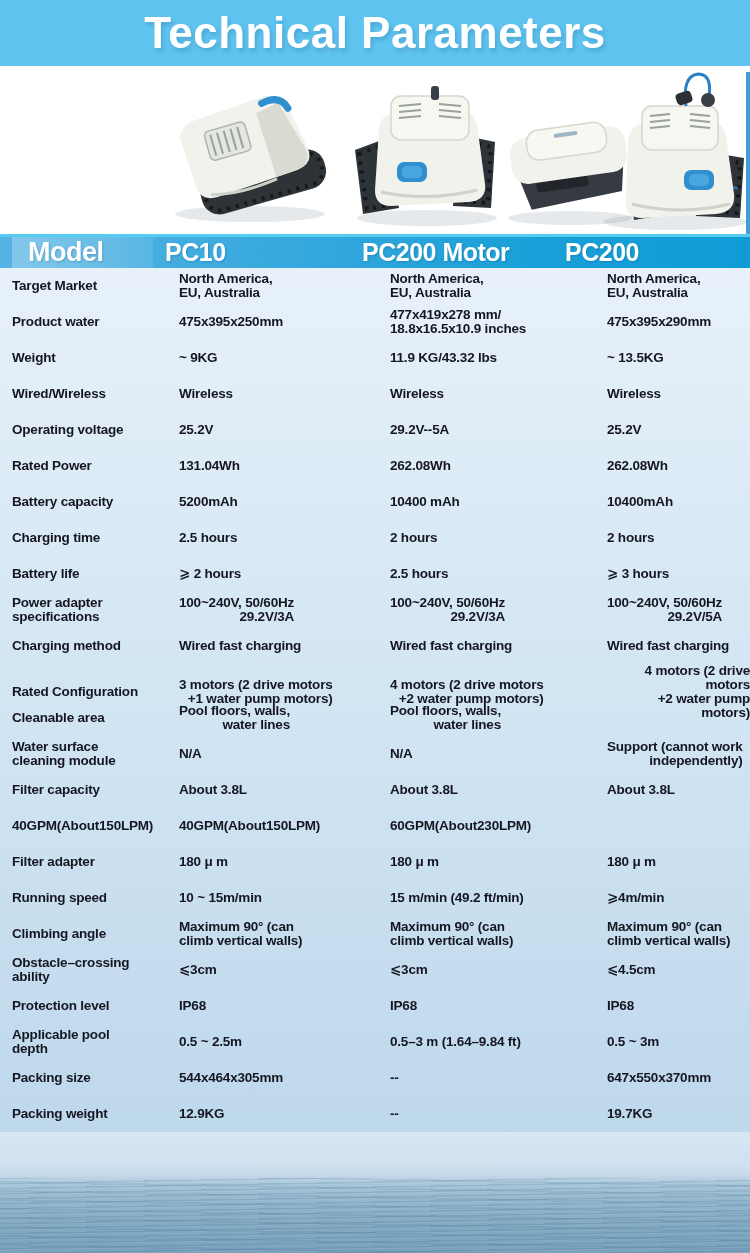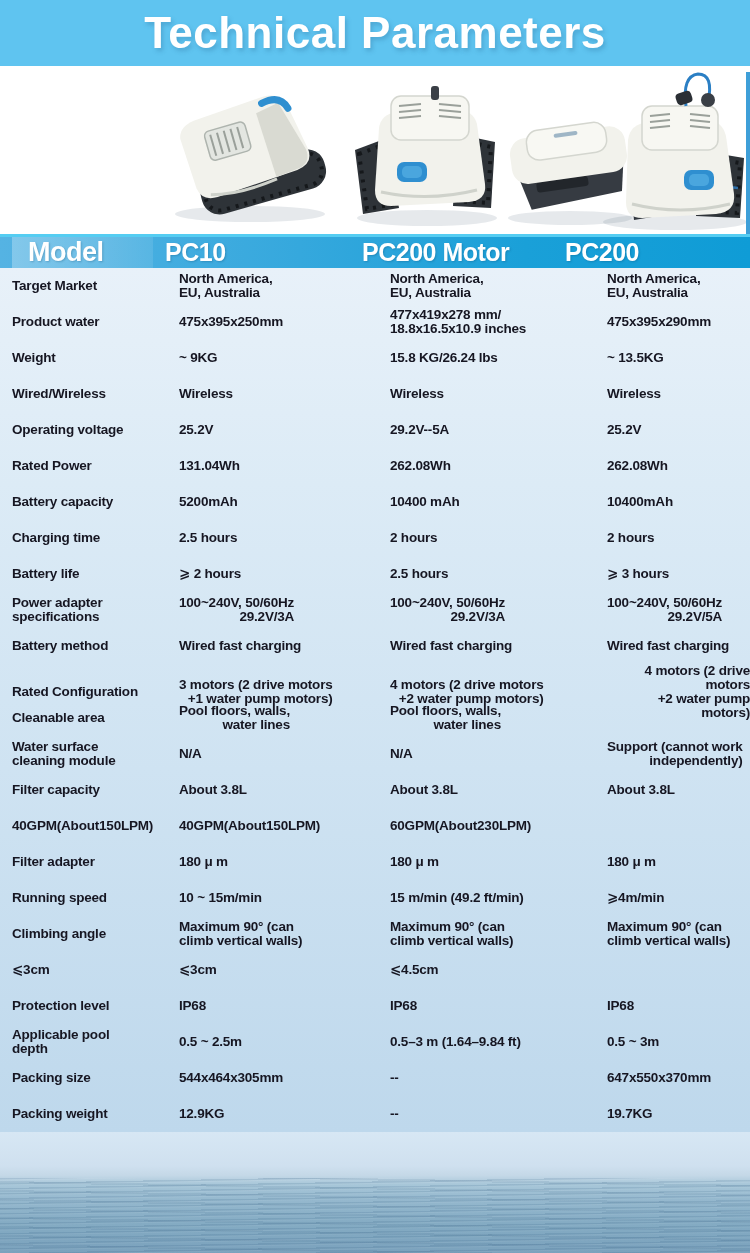--- a/index.html
+++ b/index.html
@@ -184,21 +184,21 @@
       <div class="row">
         <div class="cell">Product water</div>
         <div class="cell"><span>475x395x250mm</span></div>
         <div class="cell"><span>477x419x278 mm/
 18.8x16.5x10.9 inches</span></div>
         <div class="cell"><span>475x395x290mm</span></div>
       </div>
       <div class="row">
         <div class="cell">Weight</div>
         <div class="cell"><span>~ 9KG</span></div>
-        <div class="cell"><span>15.8 KG/26.24 lbs</span></div>
+        <div class="cell"><span>11.9 KG/43.32 lbs</span></div>
         <div class="cell"><span>~ 13.5KG</span></div>
       </div>
       <div class="row">
         <div class="cell">Wired/Wireless</div>
         <div class="cell"><span>Wireless</span></div>
         <div class="cell"><span>Wireless</span></div>
         <div class="cell"><span>Wireless</span></div>
       </div>
       <div class="row">
         <div class="cell">Operating voltage</div>
@@ -234,21 +234,21 @@
         <div class="cell">Power adapter
 specifications</div>
         <div class="cell"><span class="center">100~240V, 50/60Hz
 29.2V/3A</span></div>
         <div class="cell"><span class="center">100~240V, 50/60Hz
 29.2V/3A</span></div>
         <div class="cell"><span class="center">100~240V, 50/60Hz
 29.2V/5A</span></div>
       </div>
       <div class="row">
-        <div class="cell">Battery method</div>
+        <div class="cell">Charging method</div>
         <div class="cell"><span>Wired fast charging</span></div>
         <div class="cell"><span>Wired fast charging</span></div>
         <div class="cell"><span>Wired fast charging</span></div>
       </div>
       <div class="row">
         <div class="cell">Rated Configuration</div>
         <div class="cell"><span class="center">3 motors (2 drive motors
 +1 water pump motors)</span></div>
         <div class="cell"><span class="center">4 motors (2 drive motors
 +2 water pump motors)</span></div>
@@ -296,20 +296,22 @@
       <div class="row">
         <div class="cell">Climbing angle</div>
         <div class="cell"><span>Maximum 90° (can
 climb vertical walls)</span></div>
         <div class="cell"><span>Maximum 90° (can
 climb vertical walls)</span></div>
         <div class="cell"><span>Maximum 90° (can
 climb vertical walls)</span></div>
       </div>
       <div class="row">
+        <div class="cell">Obstacle–crossing
+ability</div>
         <div class="cell"><span>⩽3cm</span></div>
         <div class="cell"><span>⩽3cm</span></div>
         <div class="cell"><span>⩽4.5cm</span></div>
       </div>
       <div class="row">
         <div class="cell">Protection level</div>
         <div class="cell"><span>IP68</span></div>
         <div class="cell"><span>IP68</span></div>
         <div class="cell"><span>IP68</span></div>
       </div>

